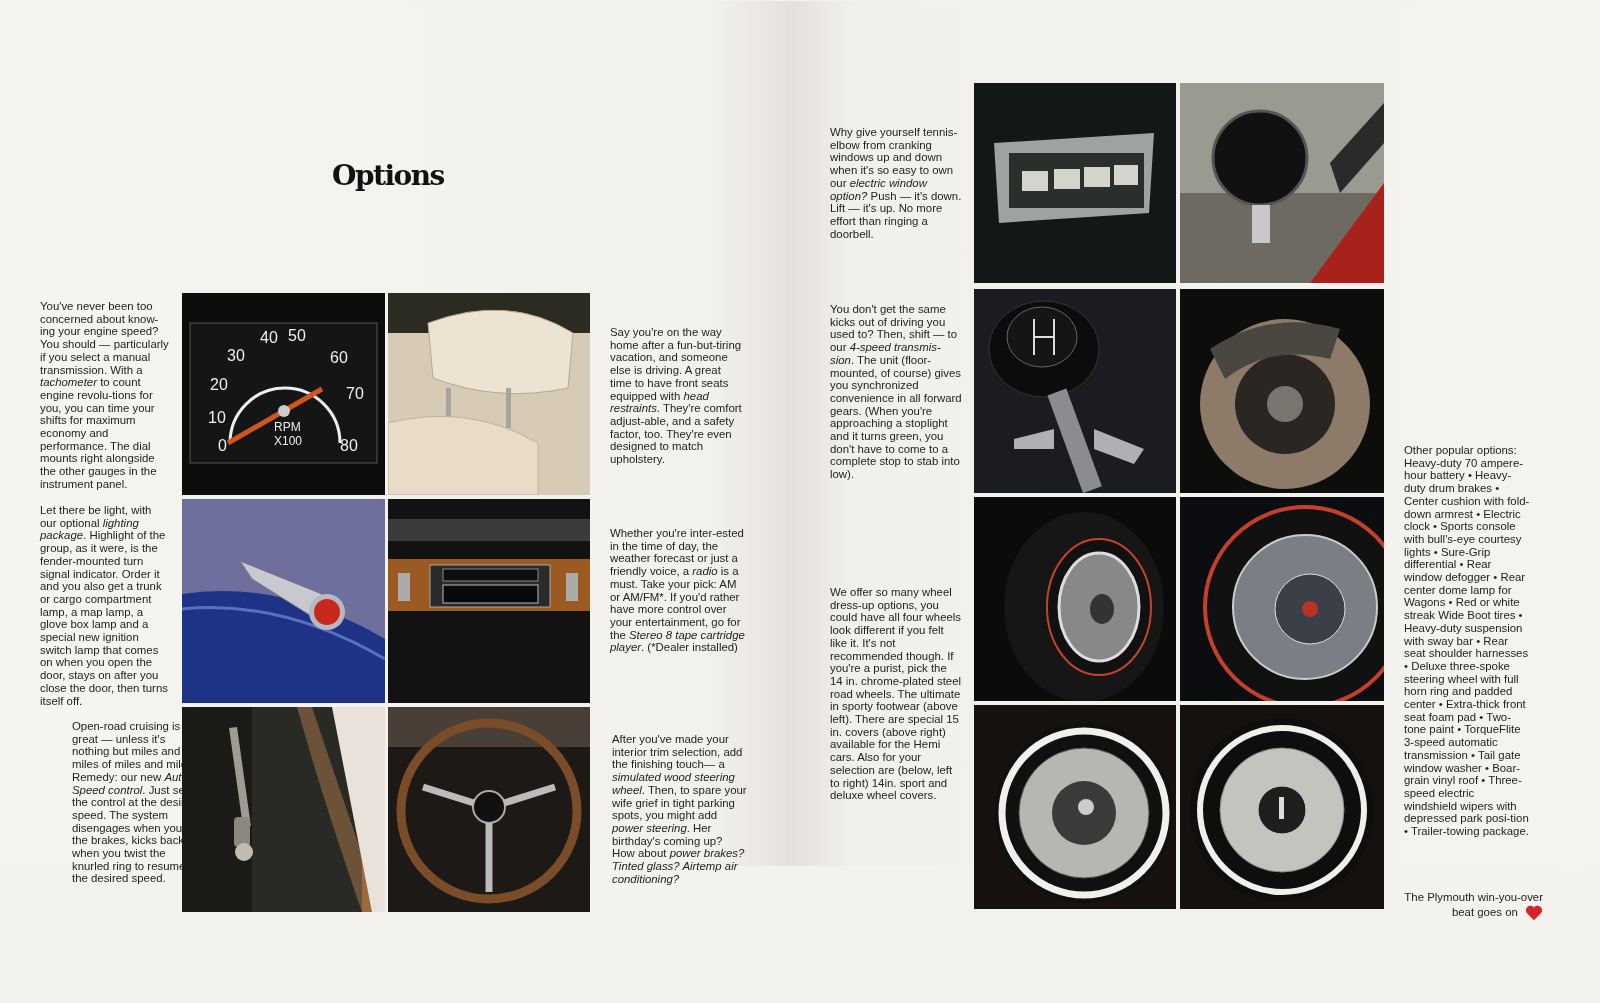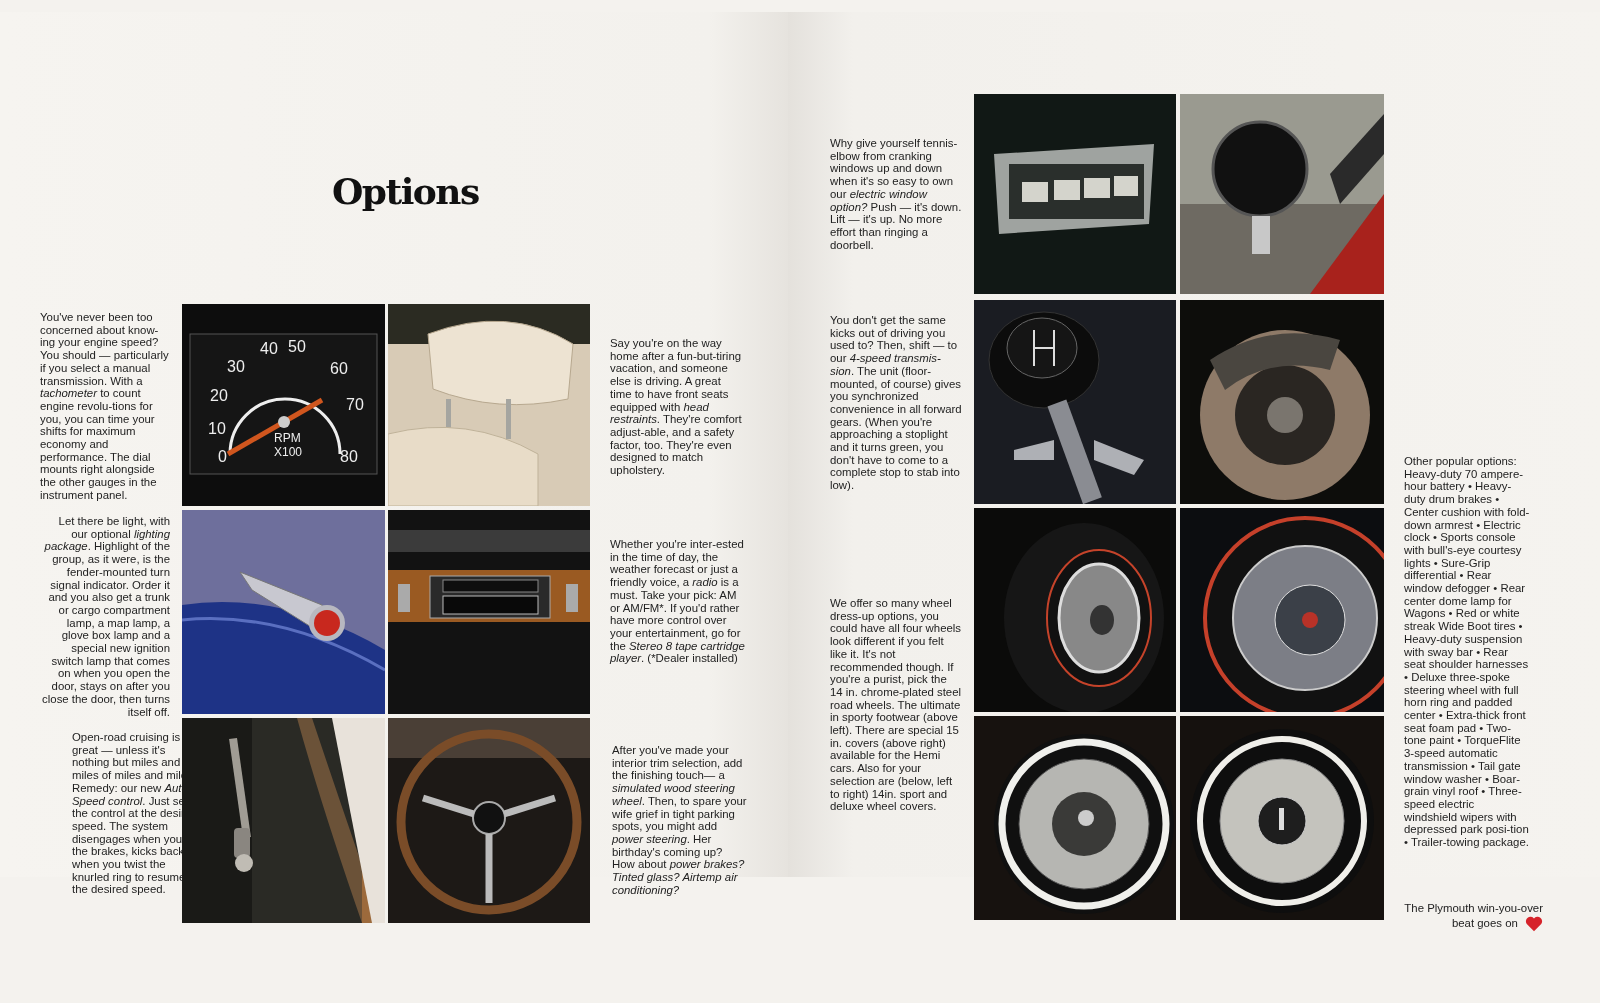--- a/index.html
+++ b/index.html
@@ -1,36 +1,36 @@
 <!DOCTYPE html>
 <html><head>
 <meta charset="utf-8">
 <style>
   html,body{margin:0;padding:0;}
   body{width:1600px;height:1003px;position:relative;overflow:hidden;background:#f4f2ee;font-family:"Liberation Sans",sans-serif;color:#1d1b1a;}
-  .page{position:absolute;top:12px;height:865px;}
+  .page{position:absolute;top:1px;height:865px;}
   .page-left{left:0;width:788px;background:linear-gradient(90deg,#f6f4f0 0%,#f3f1ed 90%,#e6e3de 100%);}
   .page-right{left:788px;width:812px;background:linear-gradient(90deg,#e4e1dc 0%,#f2f0ec 8%,#f5f3ef 100%);}
-  .title{position:absolute;left:332px;top:158px;font-family:"DejaVu Serif",serif;font-weight:bold;font-size:36px;letter-spacing:-1.5px;color:#111;}
+  .title{position:absolute;left:332px;top:158px;font-family:"DejaVu Serif",serif;font-weight:bold;font-size:28px;letter-spacing:-1.5px;color:#111;}
   .txt{position:absolute;font-size:11.4px;line-height:12.7px;color:#222;width:140px;}
   .txt i{font-style:italic;}
   .photo{position:absolute;overflow:hidden;}
   .photo svg{display:block;width:100%;height:100%;}
   .heart{display:inline-block;width:18px;height:18px;vertical-align:middle;margin-left:4px;}
 </style>
 </head>
 <body>
 
 <div class="page page-left">
   <div class="title">Options</div>
 
   <div class="txt" style="left:40px;top:299px;width:130px;">
     <span>You've never been too concerned about know-ing your engine speed? You should — particularly if you select a manual transmission. With a </span><i>tachometer</i><span> to count engine revolu-tions for you, you can time your shifts for maximum economy and performance. The dial mounts right alongside the other gauges in the instrument panel.</span>
   </div>
-  <div class="txt" style="left:40px;top:503px;width:130px;text-align:right;">
+  <div class="txt" style="left:40px;top:503px;width:130px;">
     <span>Let there be light, with our optional </span><i>lighting package</i><span>. Highlight of the group, as it were, is the fender-mounted turn signal indicator. Order it and you also get a trunk or cargo compartment lamp, a map lamp, a glove box lamp and a special new ignition switch lamp that comes on when you open the door, stays on after you close the door, then turns itself off.</span>
   </div>
   <div class="txt" style="left:37px;top:719px;width:132px;margin-left:35px;">
     <span>Open-road cruising is great — unless it's nothing but miles and miles of miles and miles. Remedy: our new </span><i>Auto-Speed control</i><span>. Just set the control at the desired speed. The system disengages when you tap the brakes, kicks back in when you twist the knurled ring to resume the desired speed.</span>
   </div>
 
   <div class="photo" style="left:182px;top:292px;width:203px;height:202px;">
     <svg viewBox="0 0 203 202">
       <rect width="203" height="202" fill="#0d0d0d"></rect>
       <rect x="8" y="30" width="187" height="140" fill="#151515" stroke="#555" stroke-width="1"></rect>

